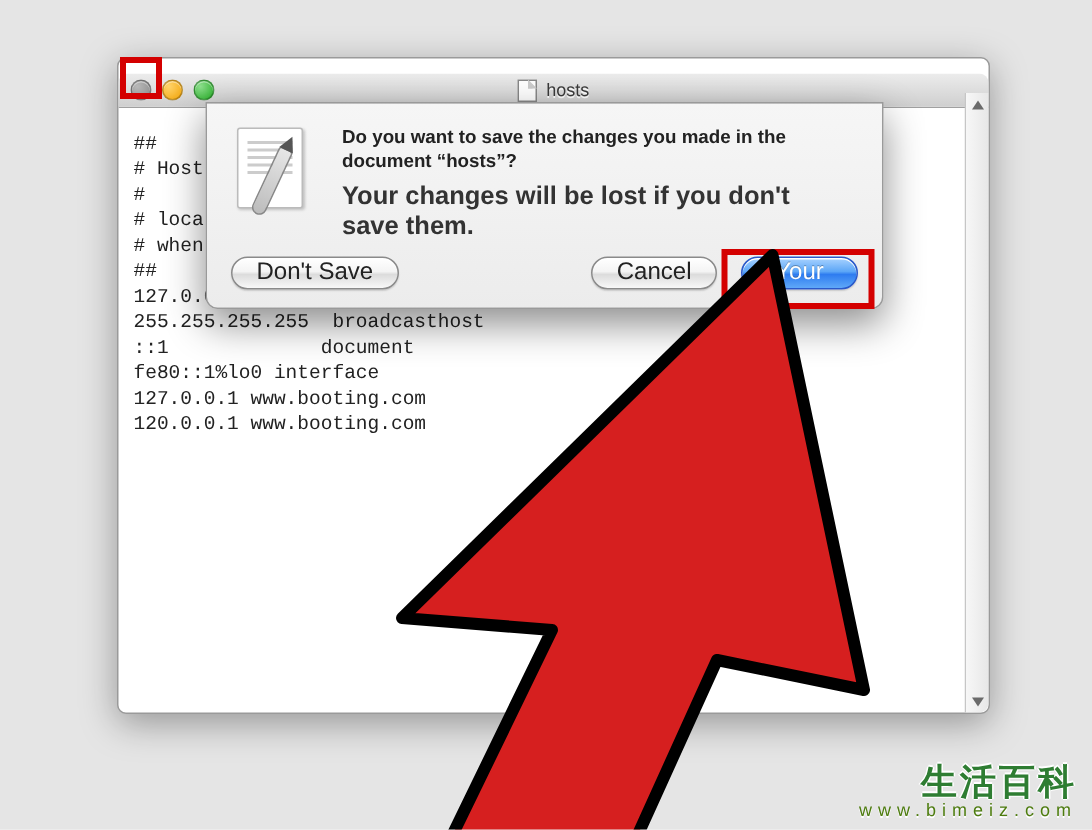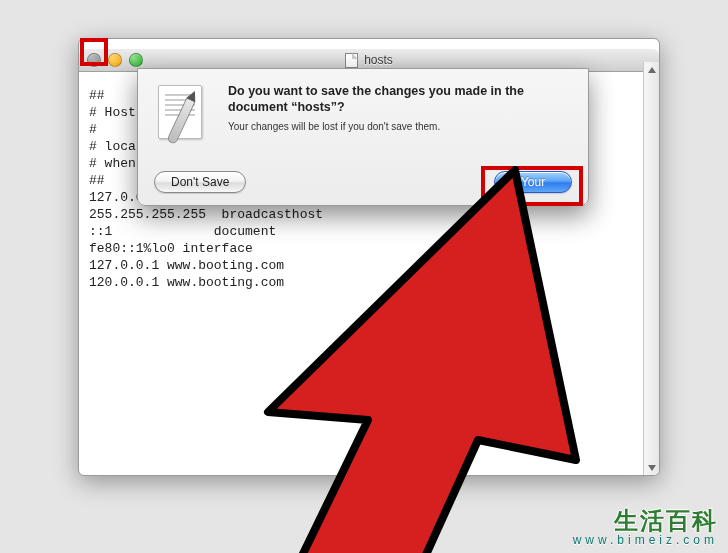--- a/index.html
+++ b/index.html
@@ -172,33 +172,34 @@
   }
   .sheet-text { flex: 1; }
   .sheet-heading {
     font-size: 12.5px;
     font-weight: bold;
     color: #222;
     line-height: 16px;
     margin-bottom: 6px;
   }
   .sheet-sub {
-    font-size: 10px;
+    font-size: 17px;
     color: #333;
+    font-weight: bold;
   }
   .sheet-buttons {
     position: absolute;
     left: 16px; right: 16px; bottom: 12px;
     display: flex;
     align-items: center;
   }
   .aqua-btn {
     height: 22px;
     padding: 0 16px;
-    font-size: 12px;
+    font-size: 16px;
     color: #222;
     border: 1px solid #8a8a8a;
     border-radius: 11px;
     background: linear-gradient(#ffffff 0%, #f4f4f4 45%, #dcdcdc 55%, #f8f8f8 100%);
     box-shadow: inset 0 1px 0 #fff, 0 1px 1px rgba(0,0,0,0.15);
     display: inline-flex;
     align-items: center;
     justify-content: center;
     cursor: default;
     min-width: 78px;
@@ -233,21 +234,21 @@
     font-family: "SimSun","Songti SC",serif;
     font-size: 24px;
     letter-spacing: 2px;
     color: #2e7d32;
     font-weight: bold;
     text-shadow: 1px 0 #fff, -1px 0 #fff, 0 1px #fff, 0 -1px #fff;
   }
   .wm-url {
     font-size: 12px;
     letter-spacing: 4px;
-    color: #0f766e;
+    color: #4d7c0f;
     font-family: Arial, sans-serif;
     text-shadow: 0 1px 0 #fff;
     margin-top: -4px;
   }
 </style>
 </head>
 <body>
 
 <div class="stage">
 
@@ -296,20 +297,21 @@
         <div class="app-pen"></div>
       </div>
       <div class="sheet-text">
         <div class="sheet-heading">Do you want to save the changes you made in the document “hosts”?</div>
         <div class="sheet-sub">Your changes will be lost if you don't save them.</div>
       </div>
     </div>
     <div class="sheet-buttons">
       <button class="aqua-btn">Don't Save</button>
       <div class="spacer"></div>
+      <button class="aqua-btn">Cancel</button>
       <div class="gap"></div>
       <button class="aqua-btn default">Your</button>
     </div>
   </div>
 
   <div class="red-box" style="left:80px; top:38px; width:28px; height:28px;"></div>
 
   <div class="red-box" style="left:481px; top:166px; width:102px; height:40px;"></div>
 
   <svg class="cursor-svg" viewBox="0 0 380 420">

